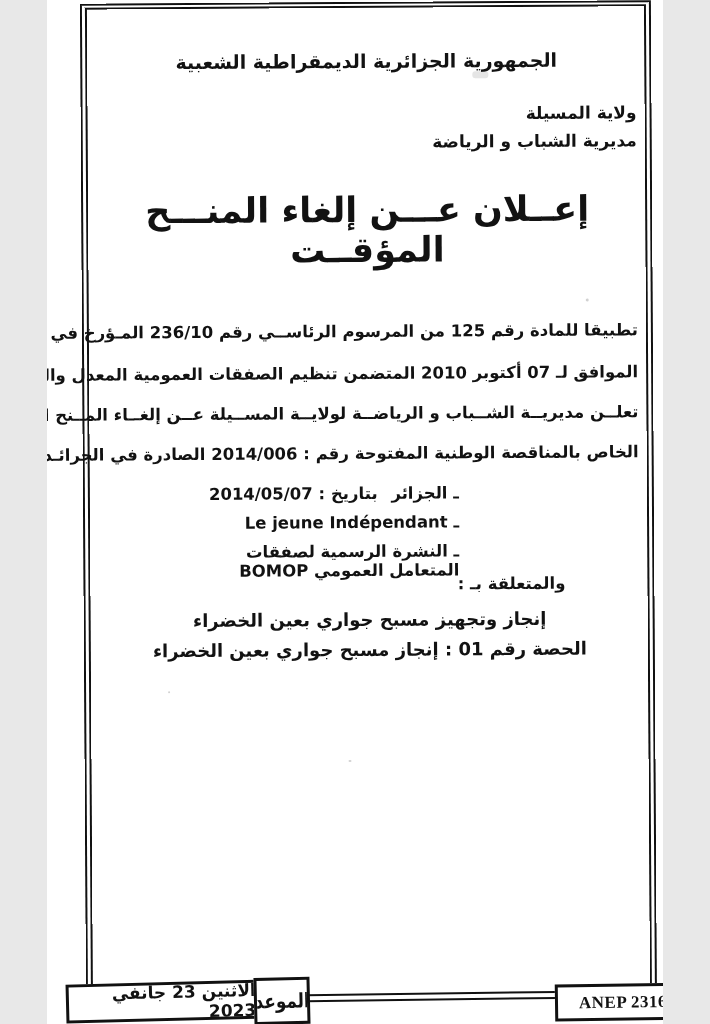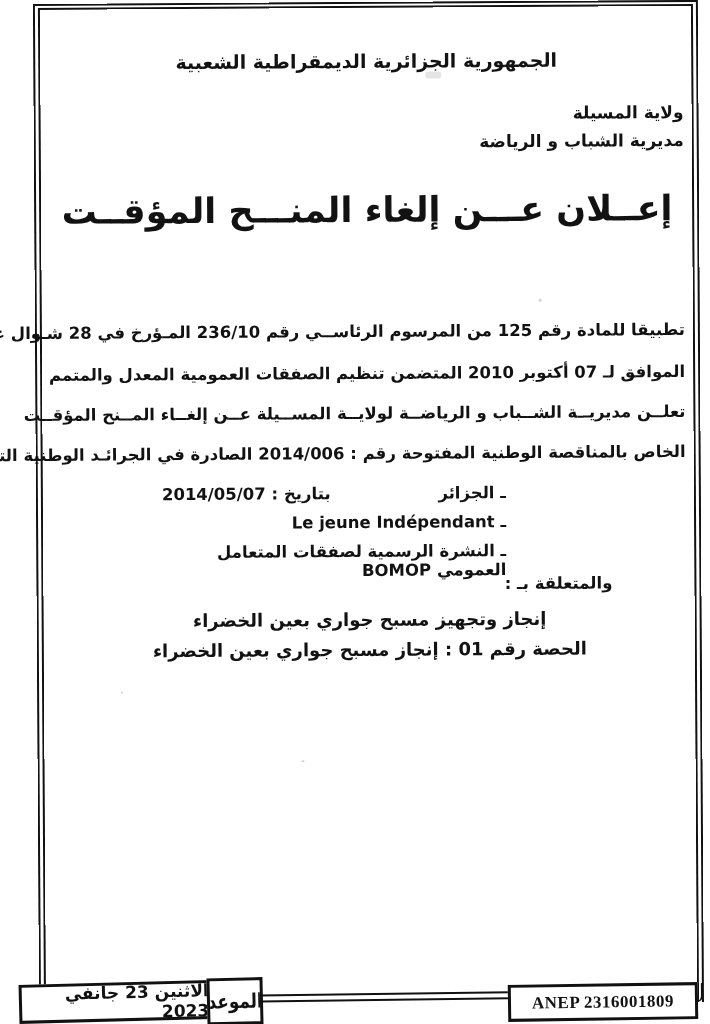--- a/index.html
+++ b/index.html
@@ -1,18 +1,18 @@
 <!DOCTYPE html>
 <html lang="ar"><head>
 <meta charset="utf-8">
 <style>
   html,body{margin:0;padding:0;background:#e8e8e8;}
   .page{
     position:relative;
-    width:710px;height:1024px;
+    width:616px;height:1024px;
     margin:0 auto;
     background:#ffffff;
     overflow:hidden;
     font-family:"DejaVu Sans",sans-serif;
     color:#121212;
   }
   .tilt{position:absolute;inset:0;transform:rotate(-0.35deg);transform-origin:50% 50%;}
   
   .frame{
     position:absolute;left:36px;right:9px;top:2px;bottom:20px;

